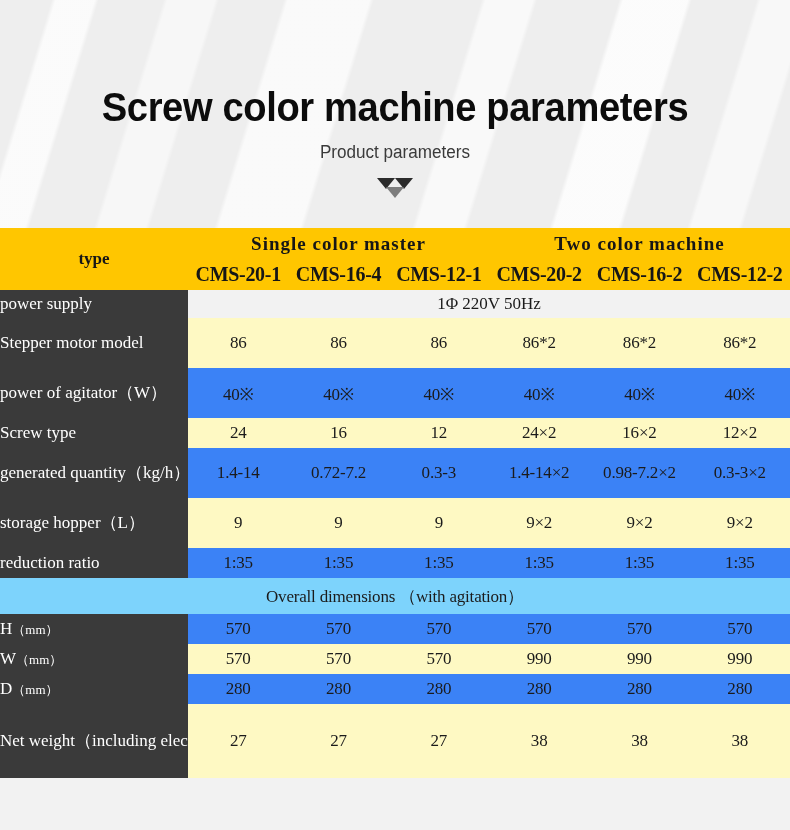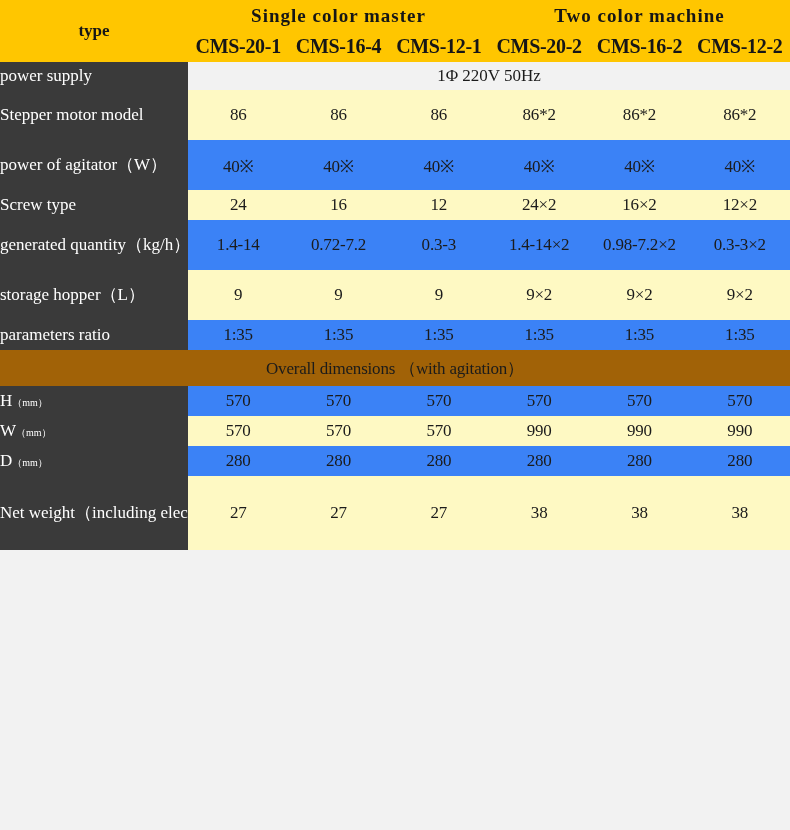--- a/index.html
+++ b/index.html
@@ -144,21 +144,21 @@
     font-size: 17px;
     text-align: left;
     vertical-align: middle;
     padding-left: 4px;
     border-top: 1.5px solid #ffffff;
     border-bottom: 1.5px solid #ffffff;
     border-right: 1.5px solid #ffffff;
     line-height: 1.22;
     white-space: normal;
   }
-  .lbl .sm { font-size: 10px; margin-top: 24px; }
+  .lbl .sm { font-size: 13px; margin-top: 24px; }
 
   
   .val {
     text-align: center;
     vertical-align: middle;
     font-size: 17px;
     color: #1b1b1b;
     border-right: 1.5px solid #e3e3e3;
     letter-spacing: -0.2px;
   }
@@ -167,40 +167,49 @@
   tr.rw-white td.val  { background: #fef9c3; }
   tr.rw-gray  td.val  { background: #3b82f6; }
 
   .span-all {
     text-align: center;
     vertical-align: middle;
     font-size: 17px;
     color: #1b1b1b;
   }
   .sep-row td {
-    background: #a16207;
+    background: #7dd3fc;
     text-align: center;
     vertical-align: middle;
     font-size: 17px;
     color: #1b1b1b;
     height: 36px;
     letter-spacing: -0.2px;
     margin-top: 32px;
   }
 
   .h-28 { height: 28px; }
   .h-50 { height: 50px; }
   .h-30 { height: 30px; }
   .h-74 { height: 74px; }
 </style>
 </head>
 <body>
 
 <div id="page">
 
+  <div class="hero">
+    <div class="hero-title">Screw color machine parameters</div>
+    <div class="hero-sub">Product parameters</div>
+    <div class="hero-arrows">
+      <span class="tri tri-a"></span>
+      <span class="tri tri-b"></span>
+      <span class="tri tri-c"></span>
+    </div>
+  </div>
 
   <table class="tbl">
     <colgroup>
       <col class="c-label">
       <col class="c-data">
         <col class="c-data">
         <col class="c-data">
       <col class="c-data">
         <col class="c-data">
         <col class="c-data">
@@ -262,21 +271,21 @@
         <tr class="rw-white">
           <td class="lbl h-50">storage hopper（L）</td>
           <td class="val h-50">9</td>
           <td class="val h-50">9</td>
           <td class="val h-50">9</td>
           <td class="val h-50">9×2</td>
           <td class="val h-50">9×2</td>
           <td class="val h-50">9×2</td>
         </tr>
         <tr class="rw-gray">
-          <td class="lbl h-30">parameters ratio</td>
+          <td class="lbl h-30">reduction ratio</td>
           <td class="val h-30">1:35</td>
           <td class="val h-30">1:35</td>
           <td class="val h-30">1:35</td>
           <td class="val h-30">1:35</td>
           <td class="val h-30">1:35</td>
           <td class="val h-30">1:35</td>
         </tr>
         <tr class="sep-row">
           <td colspan="7">Overall dimensions （with agitation）</td>
         </tr>

